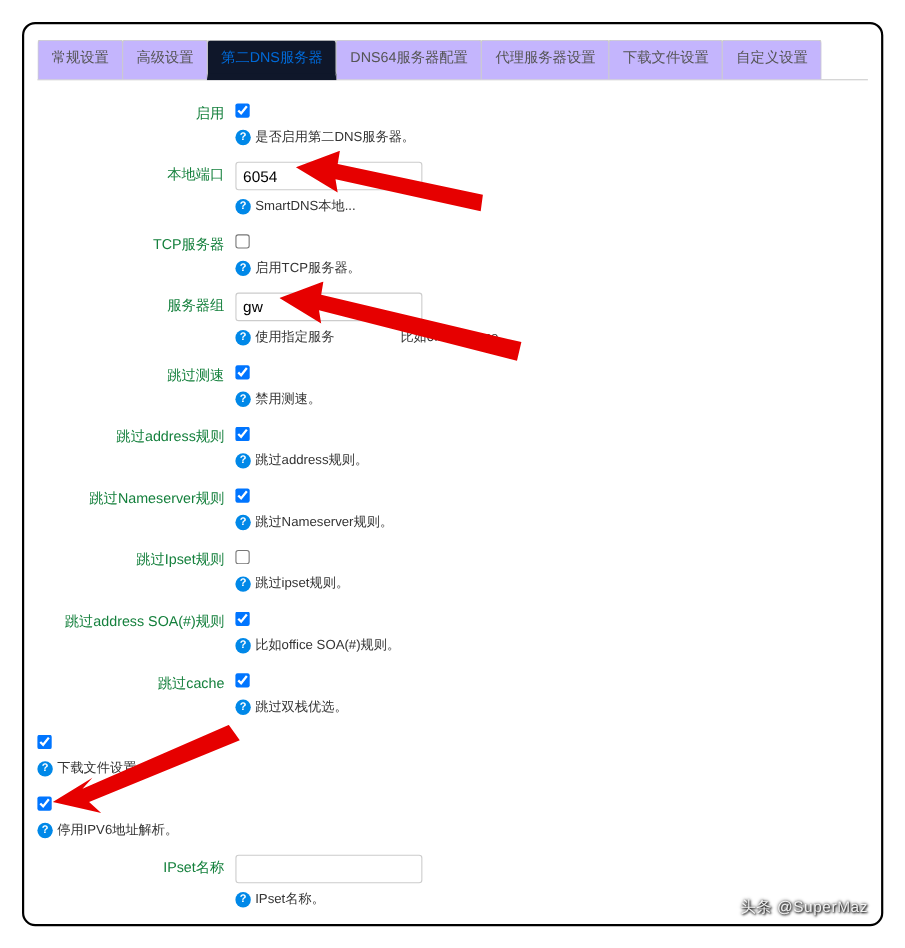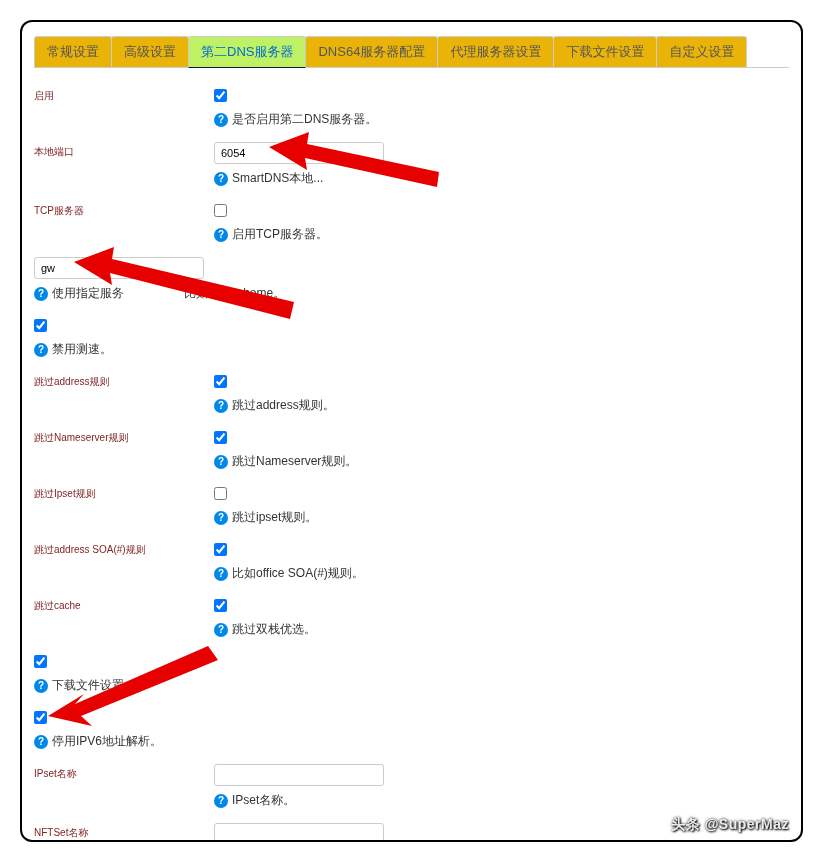--- a/index.html
+++ b/index.html
@@ -27,59 +27,59 @@
     }
     .tabs {
       display: flex;
       border-bottom: 1px solid #ccc;
       margin-bottom: 18px;
     }
     .tab {
       padding: 6px 12px;
       border: 1px solid #ccc;
       border-bottom: none;
-      background: #eab308;
+      background: #c4b5fd;
       margin-right: -1px;
       cursor: pointer;
       font-size: 13px;
       color: #555;
       border-radius: 3px 3px 0 0;
     }
     .tab.active {
-      background: #bef264;
+      background: #0f172a;
       color: #0069d6;
-      border-bottom: 1px solid #0f172a;
+      border-bottom: 6px solid #0f172a;
       margin-bottom: -1px;
       position: relative;
       z-index: 1;
     }
     .form-row {
       display: flex;
       align-items: flex-start;
       margin-bottom: 14px;
       position: relative;
     }
     .form-label {
       width: 180px;
-      text-align: left;
+      text-align: right;
       padding-right: 10px;
       padding-top: 3px;
-      font-size: 10px;
-      color: #7f1d1d;
+      font-size: 13px;
+      color: #15803d;
     }
     .form-field {
       flex: 1;
       position: relative;
     }
     .form-field input[type="text"] {
       width: 170px;
       padding: 4px 6px;
       border: 1px solid #ccc;
       border-radius: 3px;
-      font-size: 11px;
+      font-size: 14px;
     }
     .form-field input[type="checkbox"] {
       margin-top: 3px;
     }
     .help-text {
       margin-top: 6px;
       font-size: 12px;
       color: #333;
       display: flex;
       align-items: center;
@@ -103,21 +103,21 @@
       pointer-events: none;
       z-index: 10;
     }
     .watermark {
       position: absolute;
       bottom: 6px;
       right: 12px;
       font-size: 14px;
       color: rgba(255,255,255,0.9);
       text-shadow: 0 0 3px #000, 1px 1px 2px #000;
-      font-weight: 700;
+      font-weight: 400;
       letter-spacing: 0.5px;
     }
   </style>
 </head>
 <body>
 
 <div class="container">
   <div class="page-header"></div>
 
   <div class="tabs">
@@ -160,34 +160,36 @@
     <div class="form-field">
       <input type="checkbox" style="">
       <div class="help-text">
         <span class="help-icon">?</span>
         <span>启用TCP服务器。</span>
       </div>
     </div>
   </div>
 
   <div class="form-row">
+    <div class="form-label">服务器组</div>
     <div class="form-field">
       <input type="text" value="gw" style="">
       <div class="help-text">
         <span class="help-icon">?</span>
         <span>使用指定服务</span>
         <span style="margin-left:60px">比如office, home。</span>
       </div>
       <svg class="arrow-svg" style="left:40px; top:-10px;" width="230" height="80">
         <polygon points="0,15 40,0 38,12 220,55 216,72 36,26 38,38" fill="#e60000"></polygon>
       </svg>
     </div>
   </div>
 
   <div class="form-row">
+    <div class="form-label">跳过测速</div>
     <div class="form-field">
       <input type="checkbox" checked="" style="">
       <div class="help-text">
         <span class="help-icon">?</span>
         <span>禁用测速。</span>
       </div>
     </div>
   </div>
 
   <div class="form-row">

